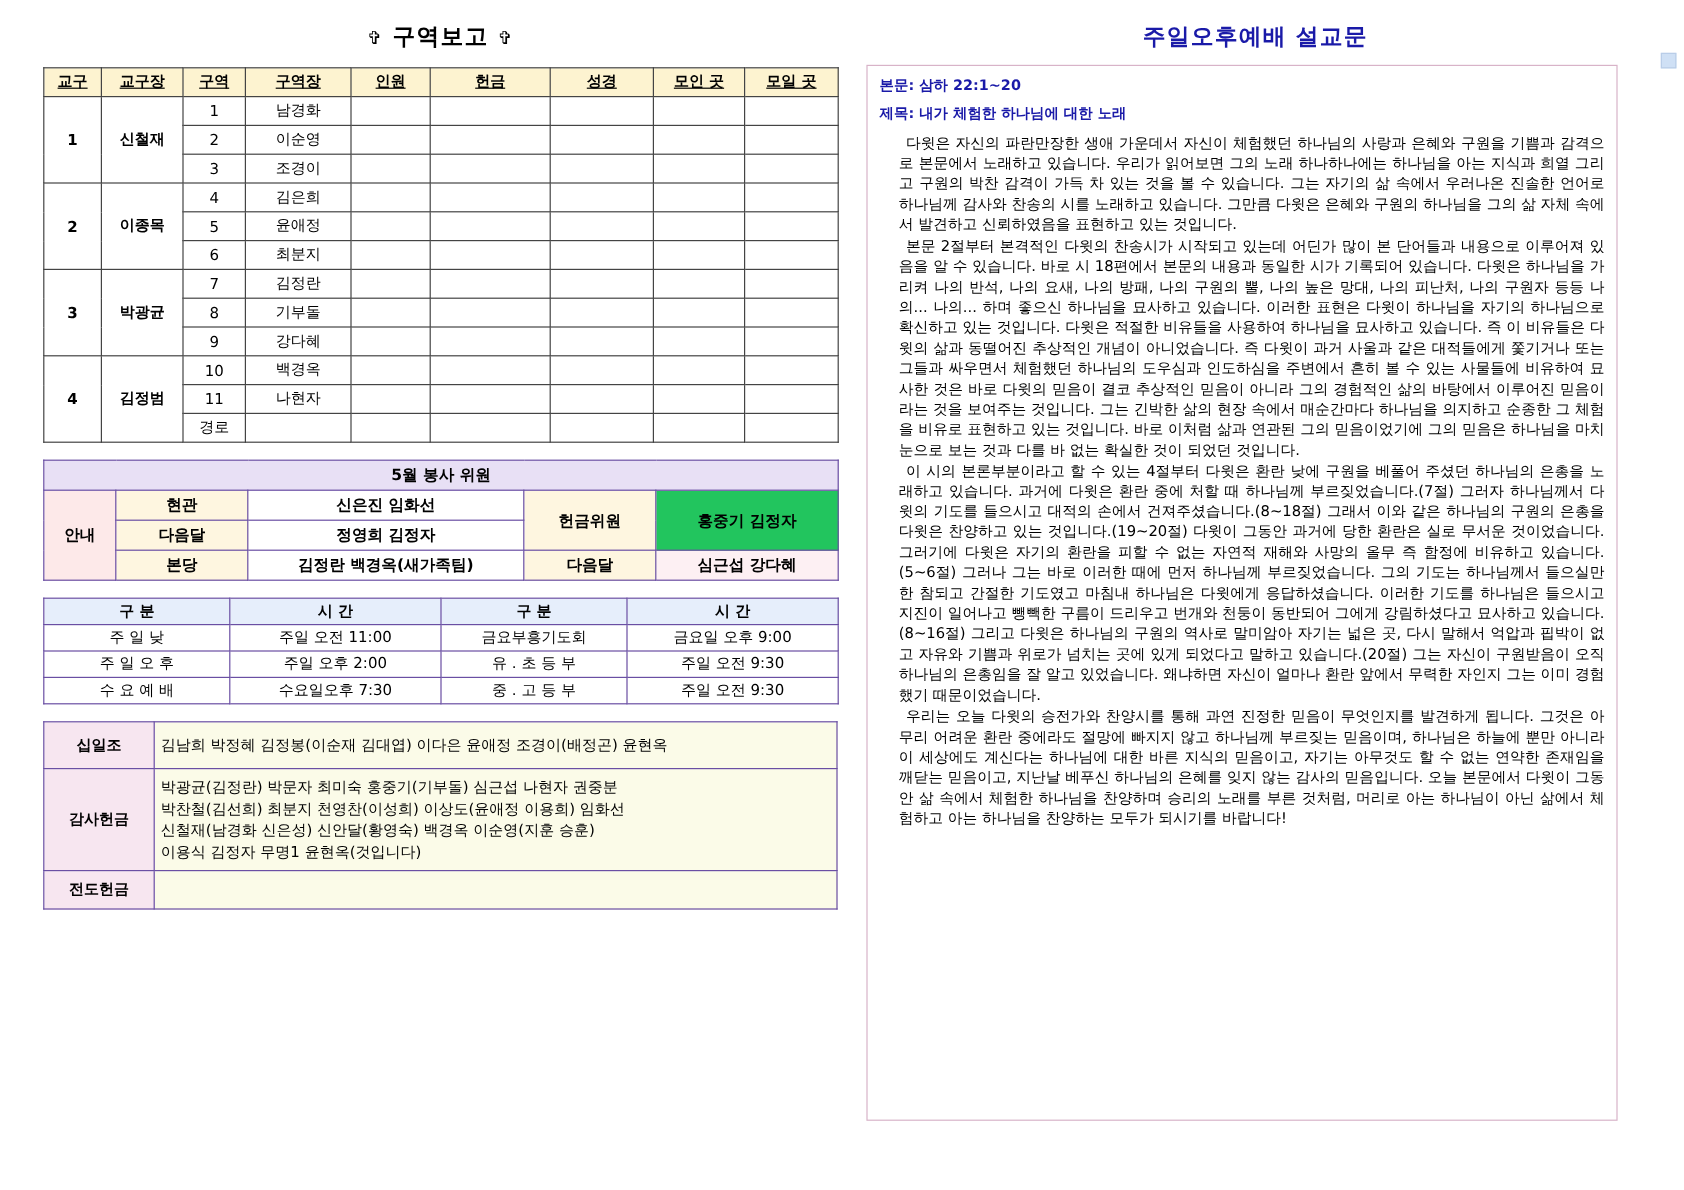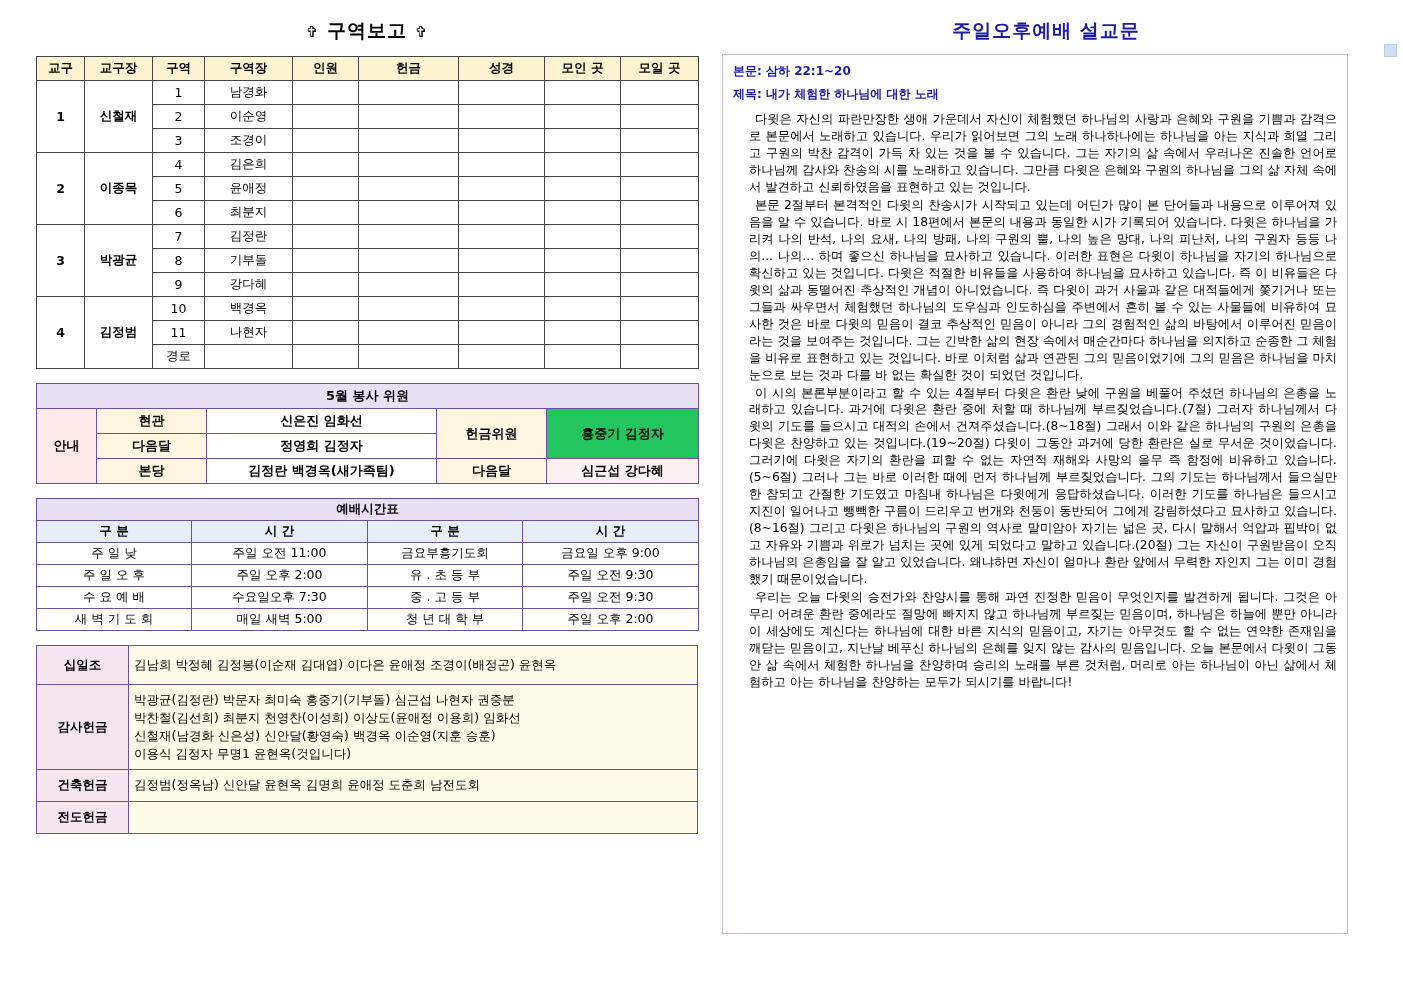--- a/index.html
+++ b/index.html
@@ -20,21 +20,21 @@
     letter-spacing:1px;
   }
   .title .cross{font-size:15px;}
 
   table{border-collapse:collapse;}
   .dist-table{width:662px;table-layout:fixed;}
   .dist-table th,.dist-table td{
     border:1px solid #444;height:23px;font-size:12.5px;text-align:center;
     padding:0 2px;
   }
-  .dist-table thead th{background:#fdf3d0;font-weight:bold;}
+  .dist-table thead th{background:#fdf3d0;font-weight:bold;text-decoration:underline;}
   .dist-table td.gu,.dist-table td.gujang{background:#ffffff;font-weight:bold;}
   .dist-table td.num{background:#ffffff;}
   .dist-table td.empty{background:#ffffff;}
 
   
   .vol-wrap{margin-top:14px;}
   .vol-table{width:662px;table-layout:fixed;}
   .vol-table td,.vol-table th{
     border:1px solid #6a4fa3;height:24px;font-size:13px;text-align:center;
     padding:0 3px;
@@ -289,23 +289,20 @@
 
     <div class="sch-wrap">
       <table class="sch-table">
         <colgroup>
           <col style="width:155px">
             <col style="width:176px">
             <col style="width:155px">
             <col style="width:176px">
         </colgroup>
         <tbody>
-            <tr>
-          <td class="sch-title" colspan="4">예배시간표</td>
-        </tr>
         <tr>
           <td class="sch-head">구    분</td>
           <td class="sch-head">시      간</td>
           <td class="sch-head">구    분</td>
           <td class="sch-head">시      간</td>
         </tr>
         <tr>
           <td class="sch-cell">주  일  낮</td>
           <td class="sch-cell">주일 오전  11:00</td>
           <td class="sch-cell">금요부흥기도회</td>
@@ -315,26 +312,20 @@
           <td class="sch-cell">주 일 오 후</td>
           <td class="sch-cell">주일 오후    2:00</td>
           <td class="sch-cell">유 . 초 등 부</td>
           <td class="sch-cell">주일 오전    9:30</td>
         </tr>
         <tr>
           <td class="sch-cell">수 요 예 배</td>
           <td class="sch-cell">수요일오후   7:30</td>
           <td class="sch-cell">중 . 고 등 부</td>
           <td class="sch-cell">주일 오전    9:30</td>
-        </tr>
-        <tr>
-          <td class="sch-cell">새 벽 기 도 회</td>
-          <td class="sch-cell">매일 새벽     5:00</td>
-          <td class="sch-cell">청 년 대 학 부</td>
-          <td class="sch-cell">주일 오후    2:00</td>
         </tr>
       </tbody>
         </table>
     </div>
 
     <div class="off-wrap">
       <table class="off-table">
         <colgroup>
             <col style="width:92px">
             <col>
@@ -343,24 +334,20 @@
         <tr>
           <td class="off-label">십일조</td>
           <td class="off-val" style="height:32px">김남희 박정혜 김정봉(이순재 김대엽) 이다은 윤애정 조경이(배정곤) 윤현옥</td>
         </tr>
         <tr>
           <td class="off-label">감사헌금</td>
           <td class="off-val" style="height:78px;white-space:pre-line">박광균(김정란) 박문자 최미숙 홍중기(기부돌) 심근섭 나현자 권중분
 박찬철(김선희) 최분지 천영찬(이성희) 이상도(윤애정 이용희) 임화선
 신철재(남경화 신은성) 신안달(황영숙) 백경옥 이순영(지훈 승훈)
 이용식 김정자 무명1 윤현옥(것입니다)</td>
-        </tr>
-        <tr>
-          <td class="off-label">건축헌금</td>
-          <td class="off-val" style="height:25px">김정범(정옥남) 신안달 윤현옥 김명희 윤애정 도춘희 남전도회</td>
         </tr>
         <tr>
           <td class="off-label">전도헌금</td>
           <td class="off-val" style="height:25px"></td>
         </tr>
       </tbody>
         </table>
     </div>
   </div>
 

